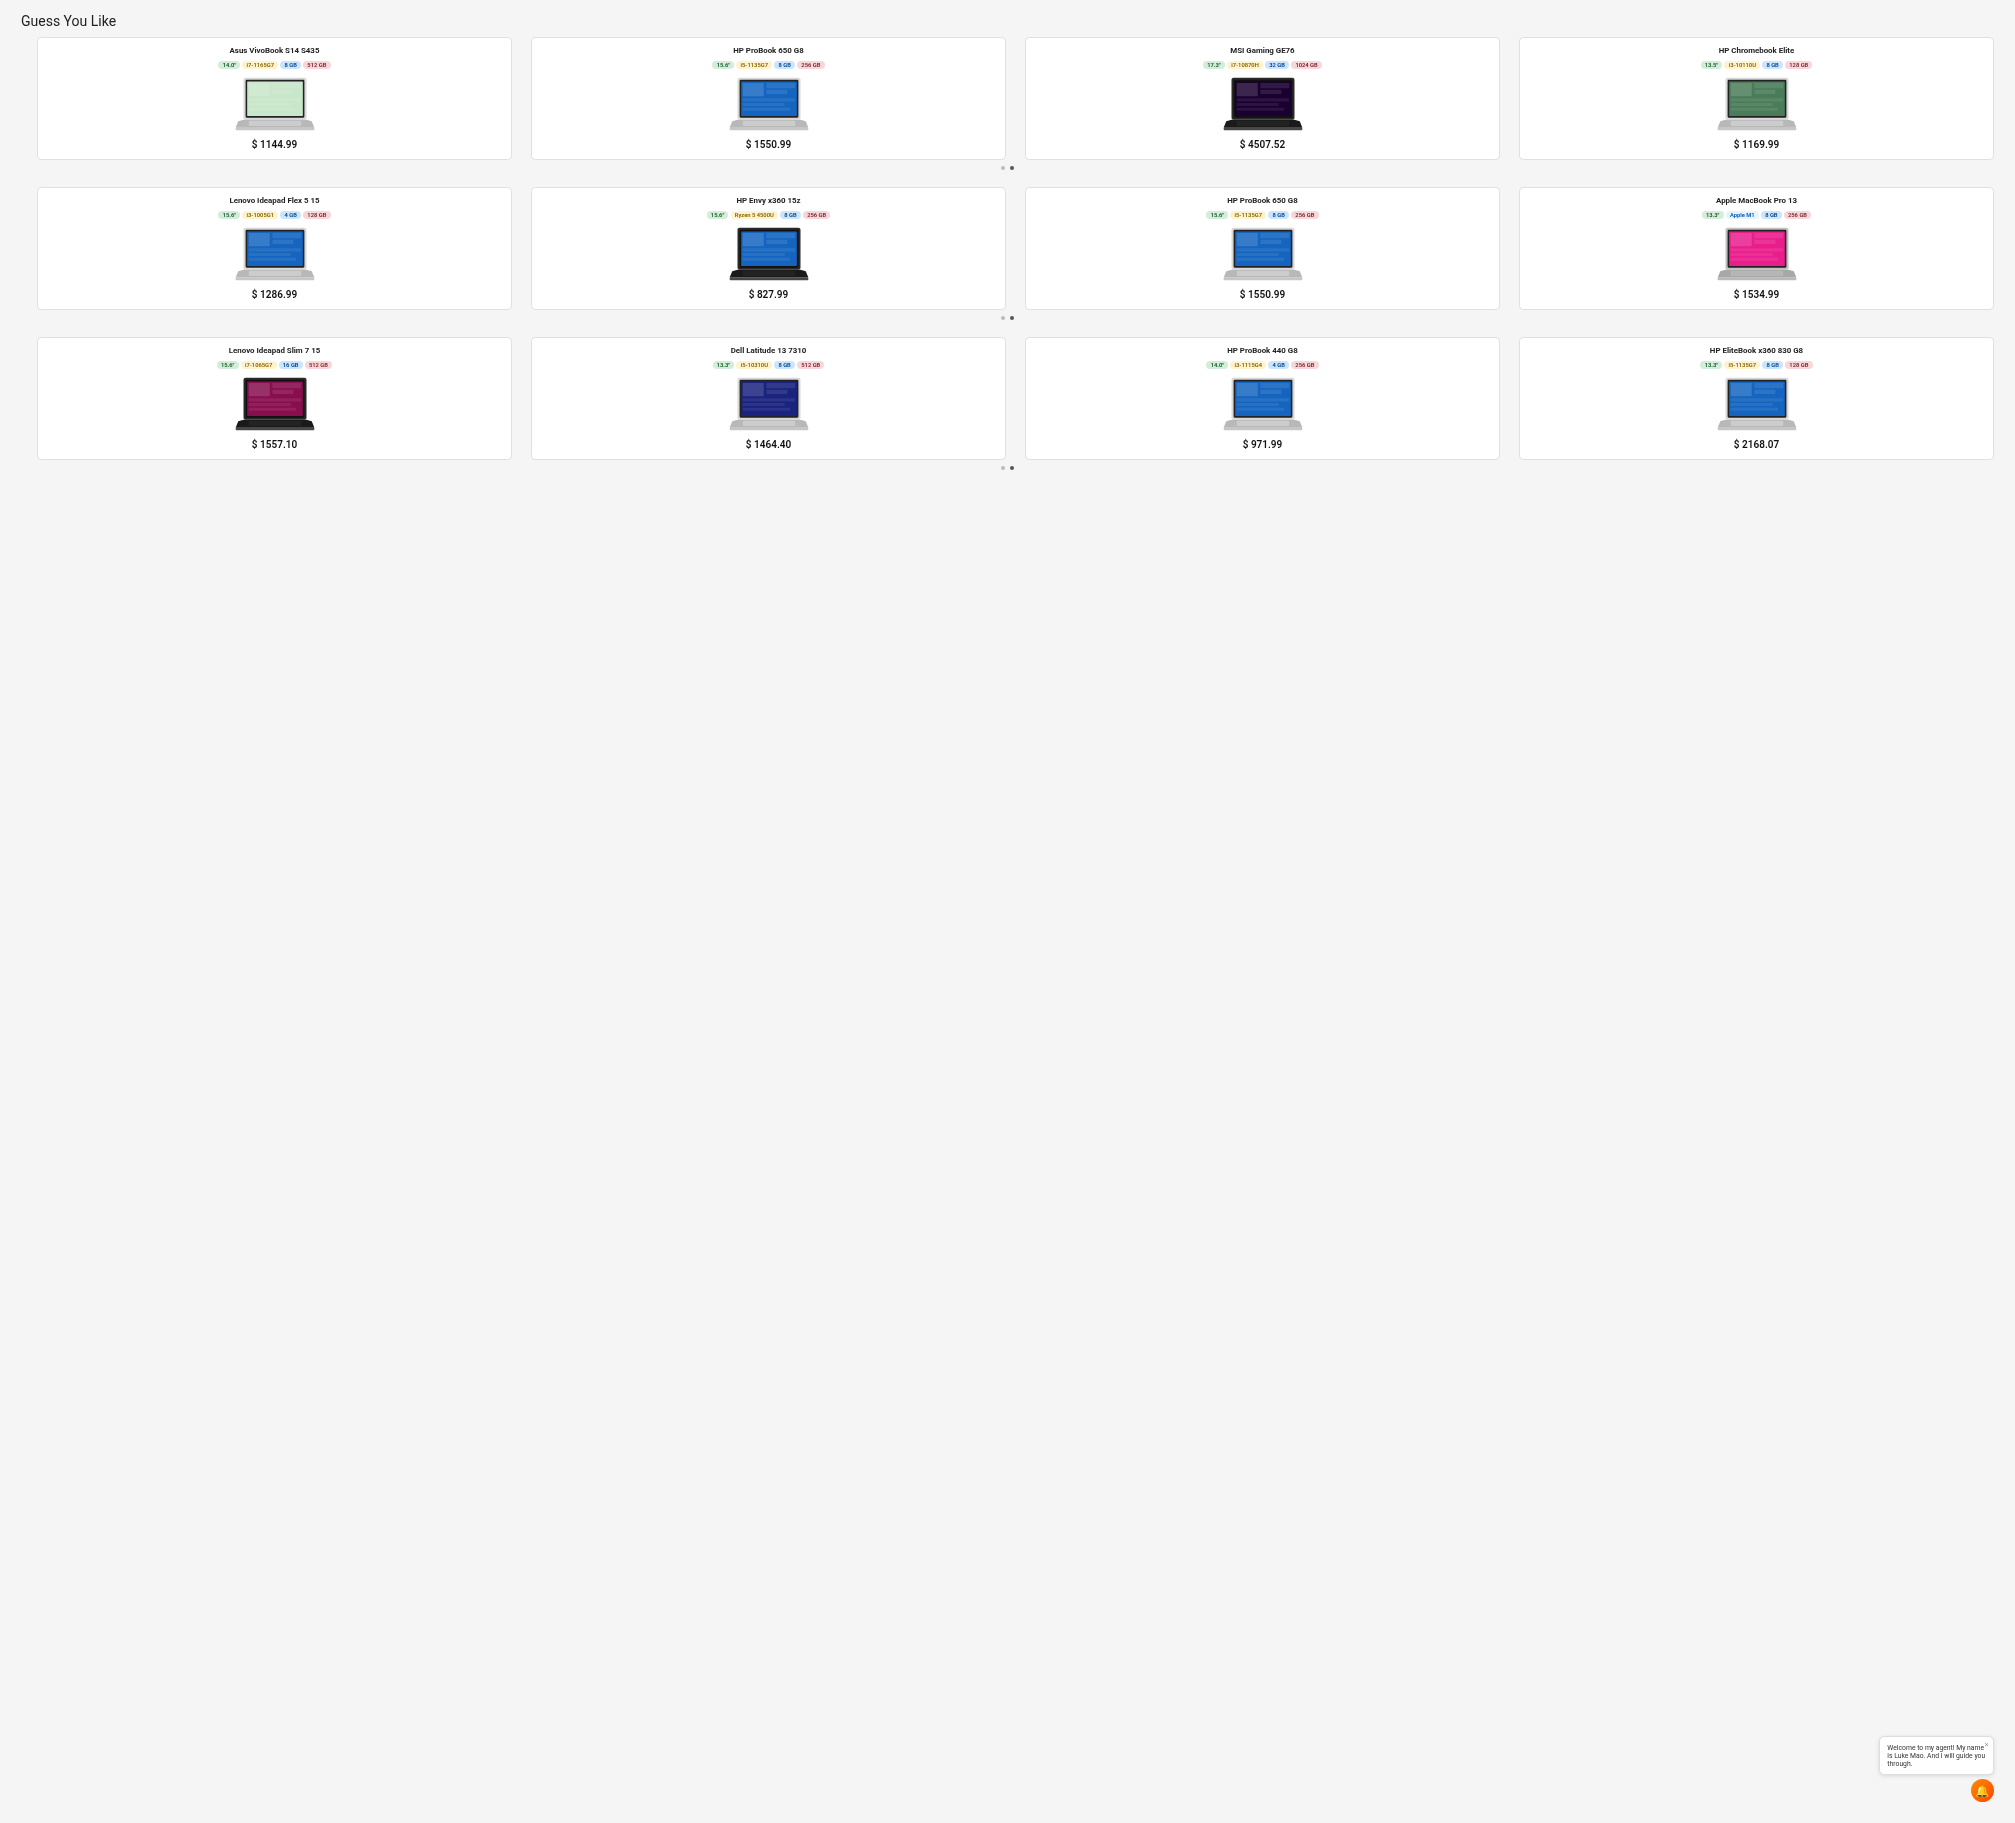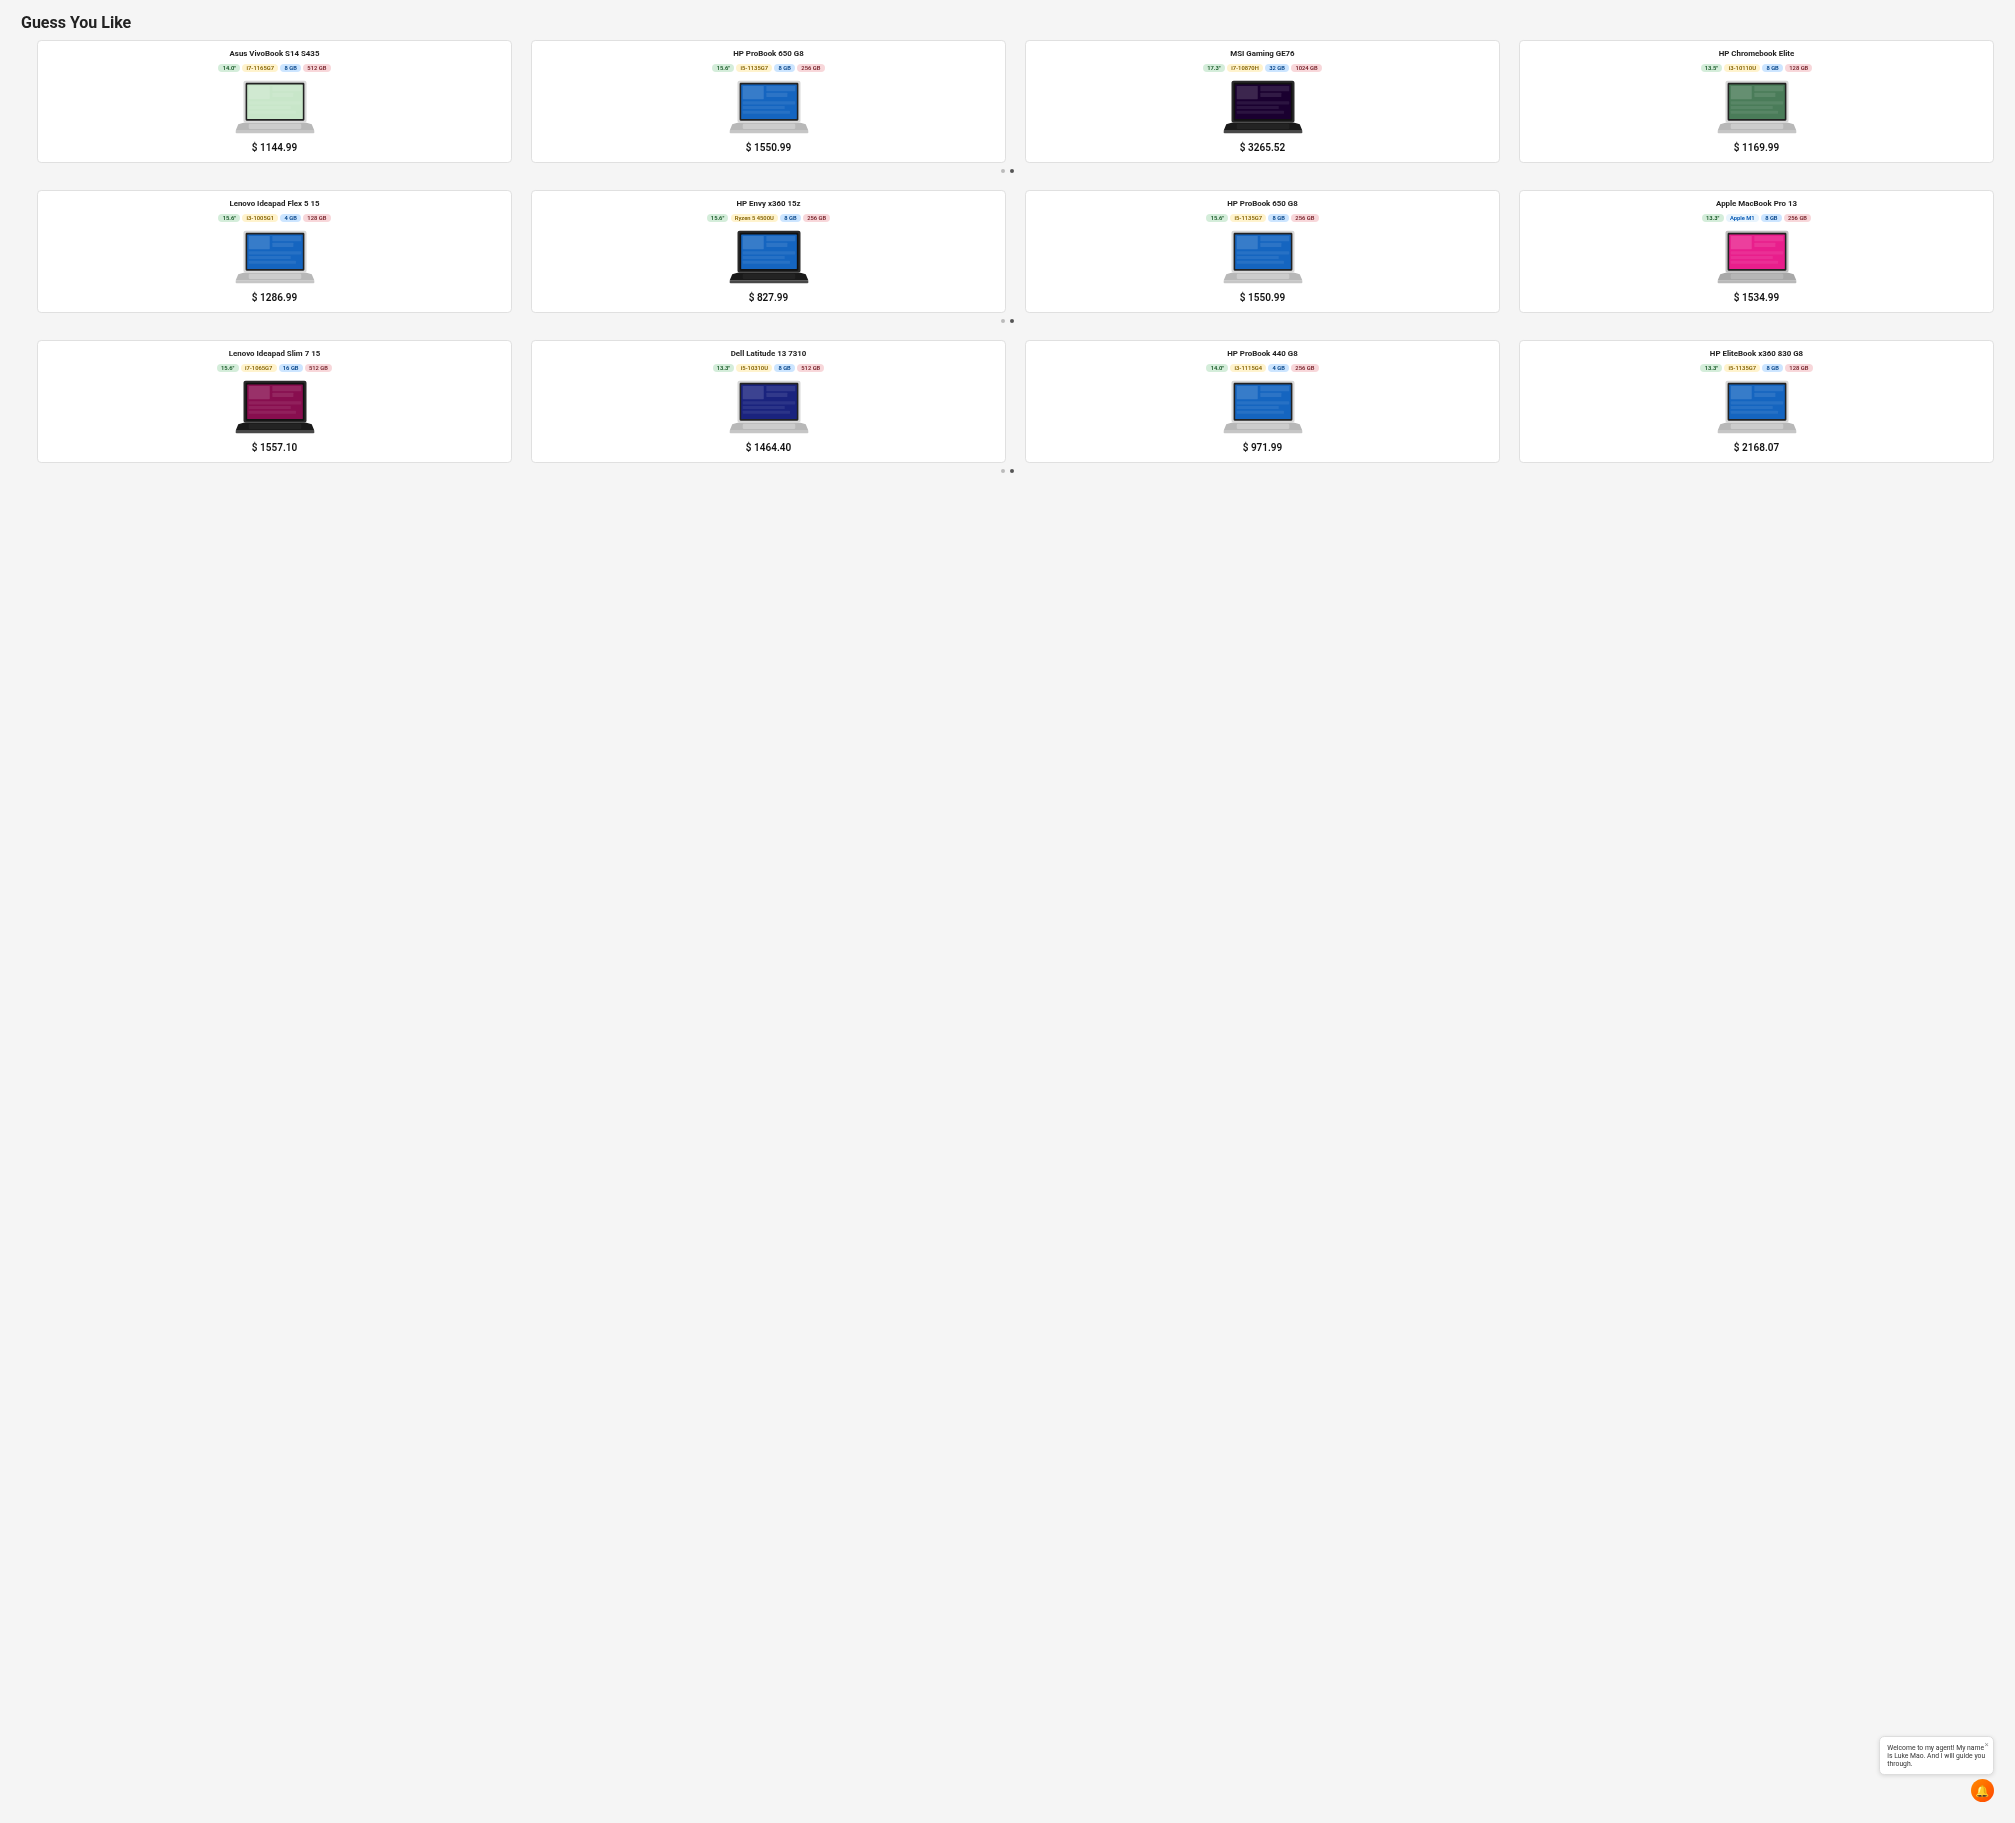--- a/index.html
+++ b/index.html
@@ -11,22 +11,22 @@
     }
 
     .section { margin-bottom: 17px; }
     .section-header {
       display: flex;
       align-items: center;
       gap: 6.3px;
       margin-bottom: 8.4px;
     }
     .section-title {
-      font-size: 16px;
-      font-weight: 700;
+      font-size: 14px;
+      font-weight: 400;
       text-align: center;
     }
     .refresh-btn {
       font-size: 6.8px;
       padding: 2.1px 6.3px;
       border: 0.5px solid #ccc;
       border-radius: 2.1px;
       background: #fff;
       cursor: pointer;
       color: #333;
@@ -264,21 +264,21 @@
     <rect x="30" y="53" width="80" height="6" rx="1" fill="rgba(255,255,255,0.08)"></rect>
     <rect x="30" y="62" width="90" height="6" rx="1" fill="rgba(255,255,255,0.08)"></rect>
 
     <path d="M10 88 L20 85 L140 85 L150 88 L155 100 L5 100 Z" fill="#1a1a1a"></path>
 
     <rect x="30" y="87" width="100" height="10" rx="2" fill="#2a2a2a" opacity="0.6"></rect>
 
     <rect x="5" y="100" width="150" height="5" rx="2" fill="#1a1a1a" opacity="0.8"></rect>
   </svg>
           </div>
-          <div class="product-price">$ 3265.52</div>
+          <div class="product-price">$ 4507.52</div>
         </div>
         <div class="product-card">
           <div class="product-name">HP Chromebook Elite</div>
           <div class="product-tags">
             <span class="tag tag-screen">13.5"</span>
             <span class="tag tag-cpu">i3-10110U</span>
             <span class="tag tag-ram">8 GB</span>
             <span class="tag tag-storage">128 GB</span>
           </div>
           <div class="product-image">

